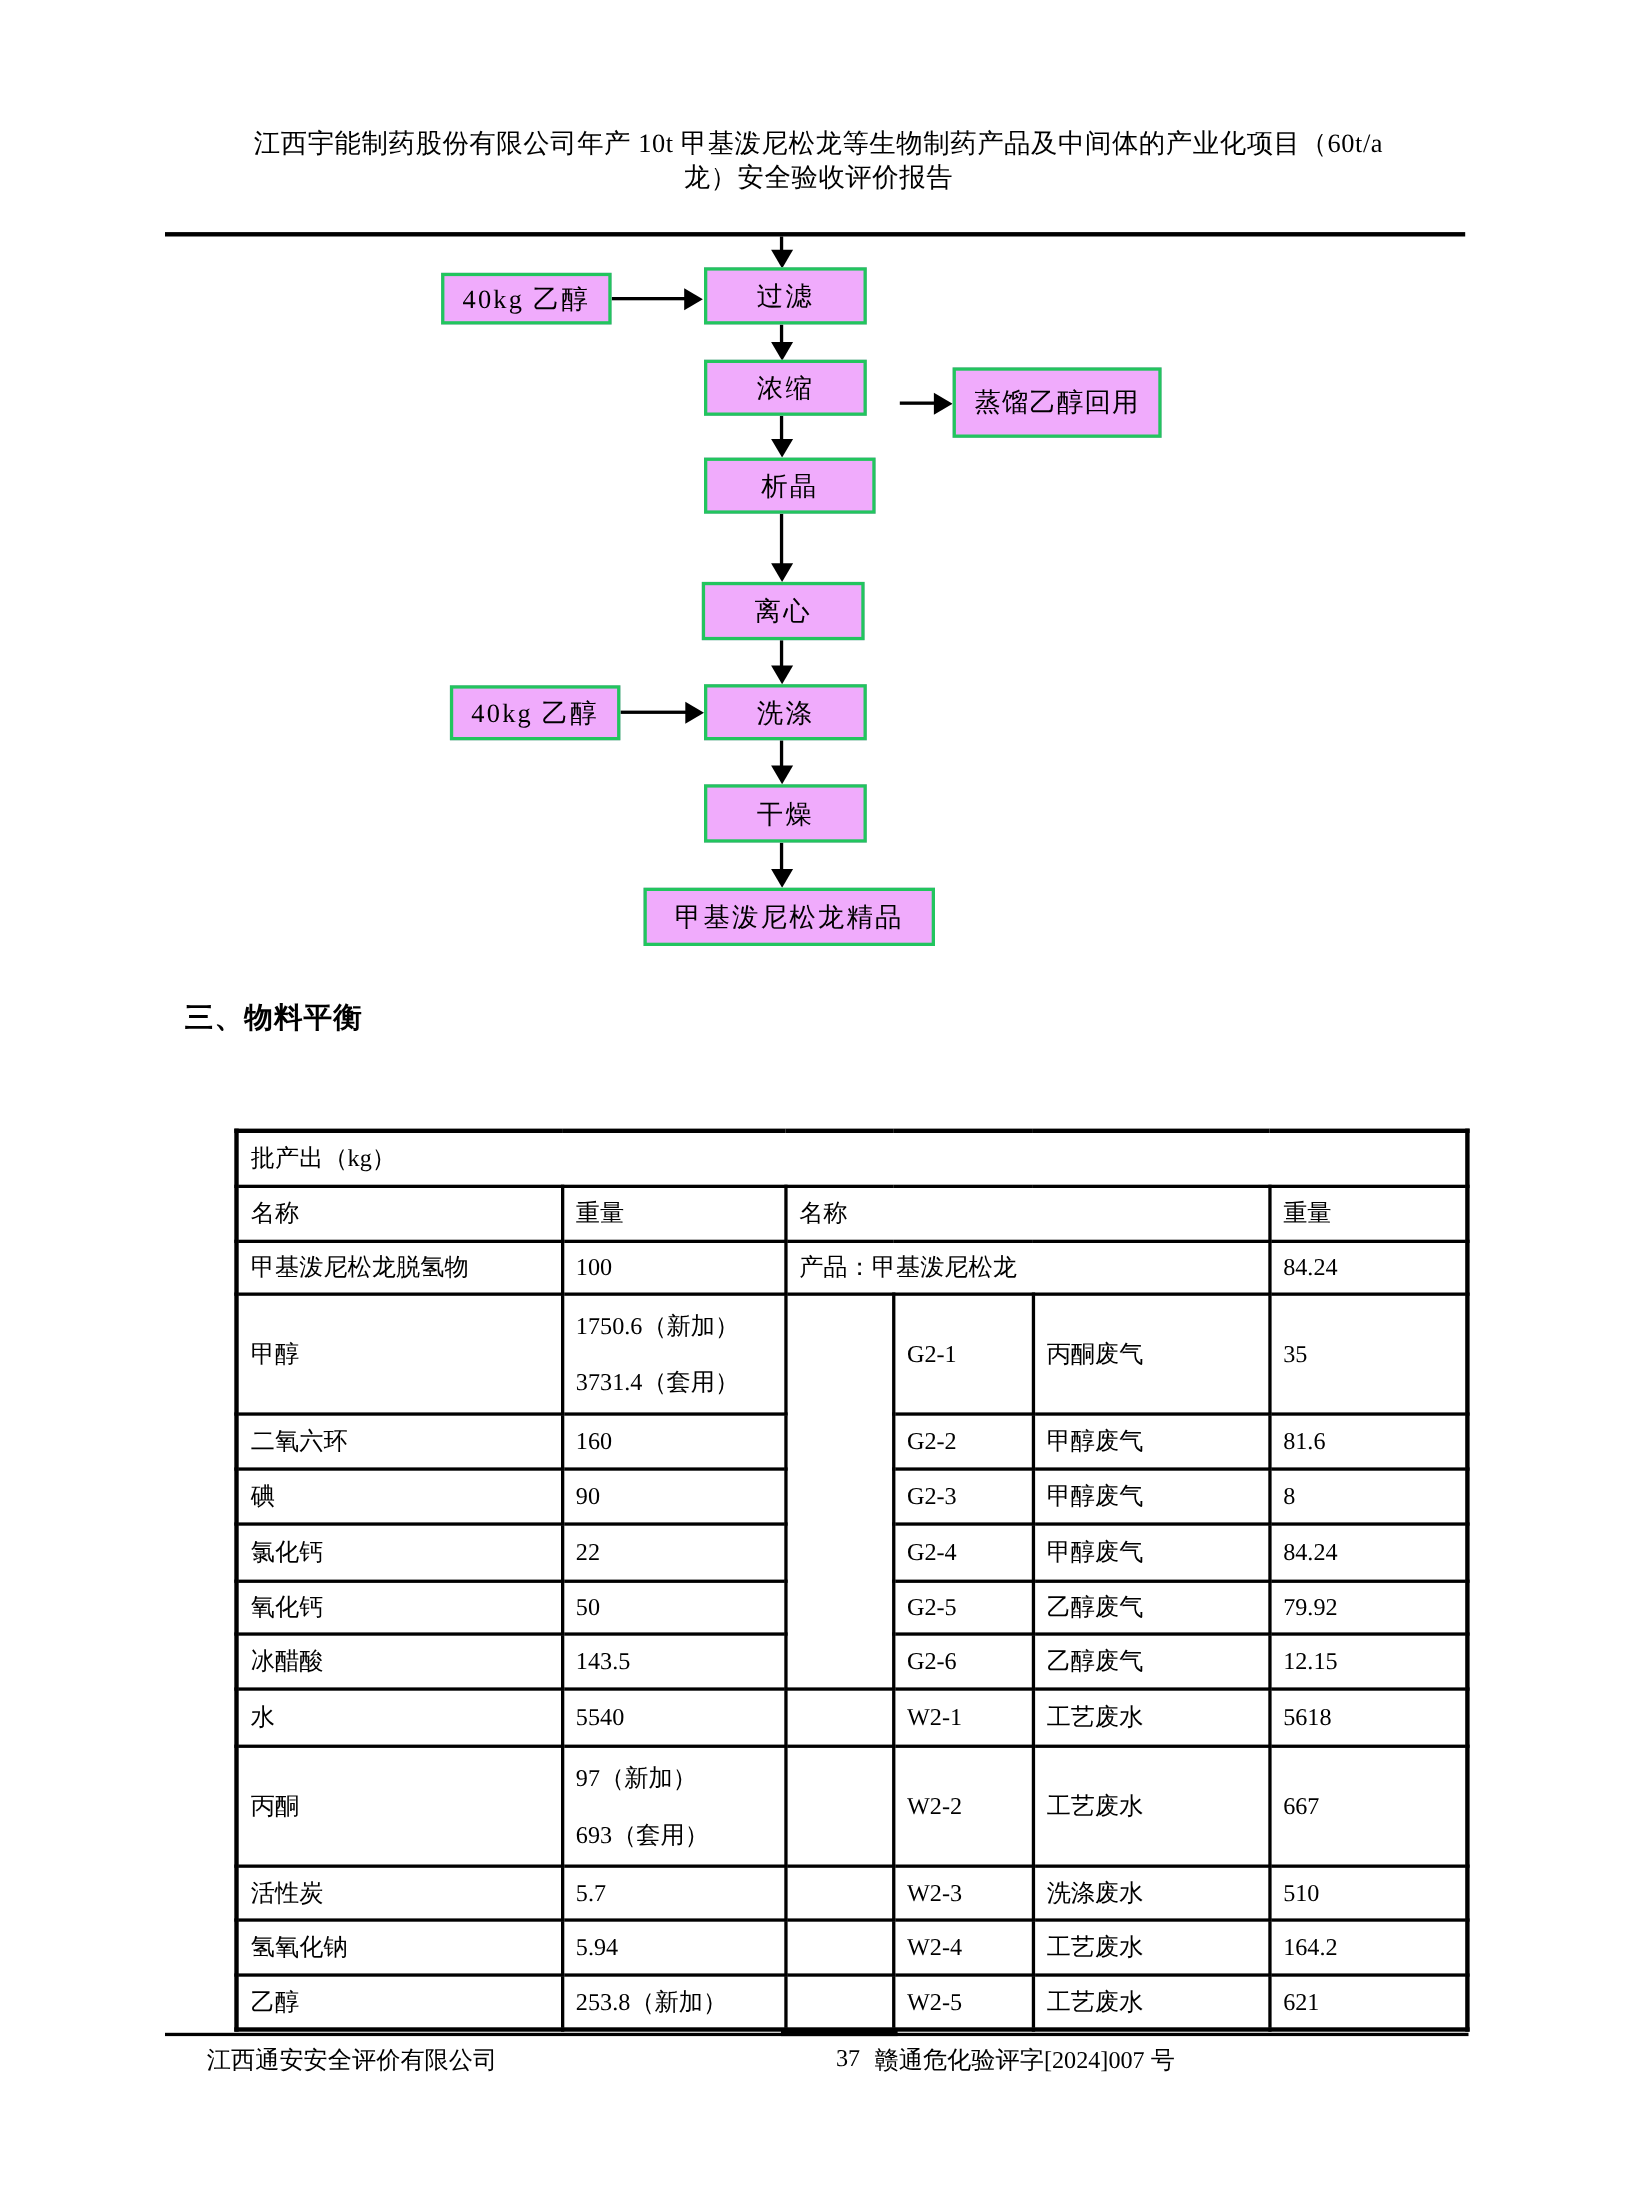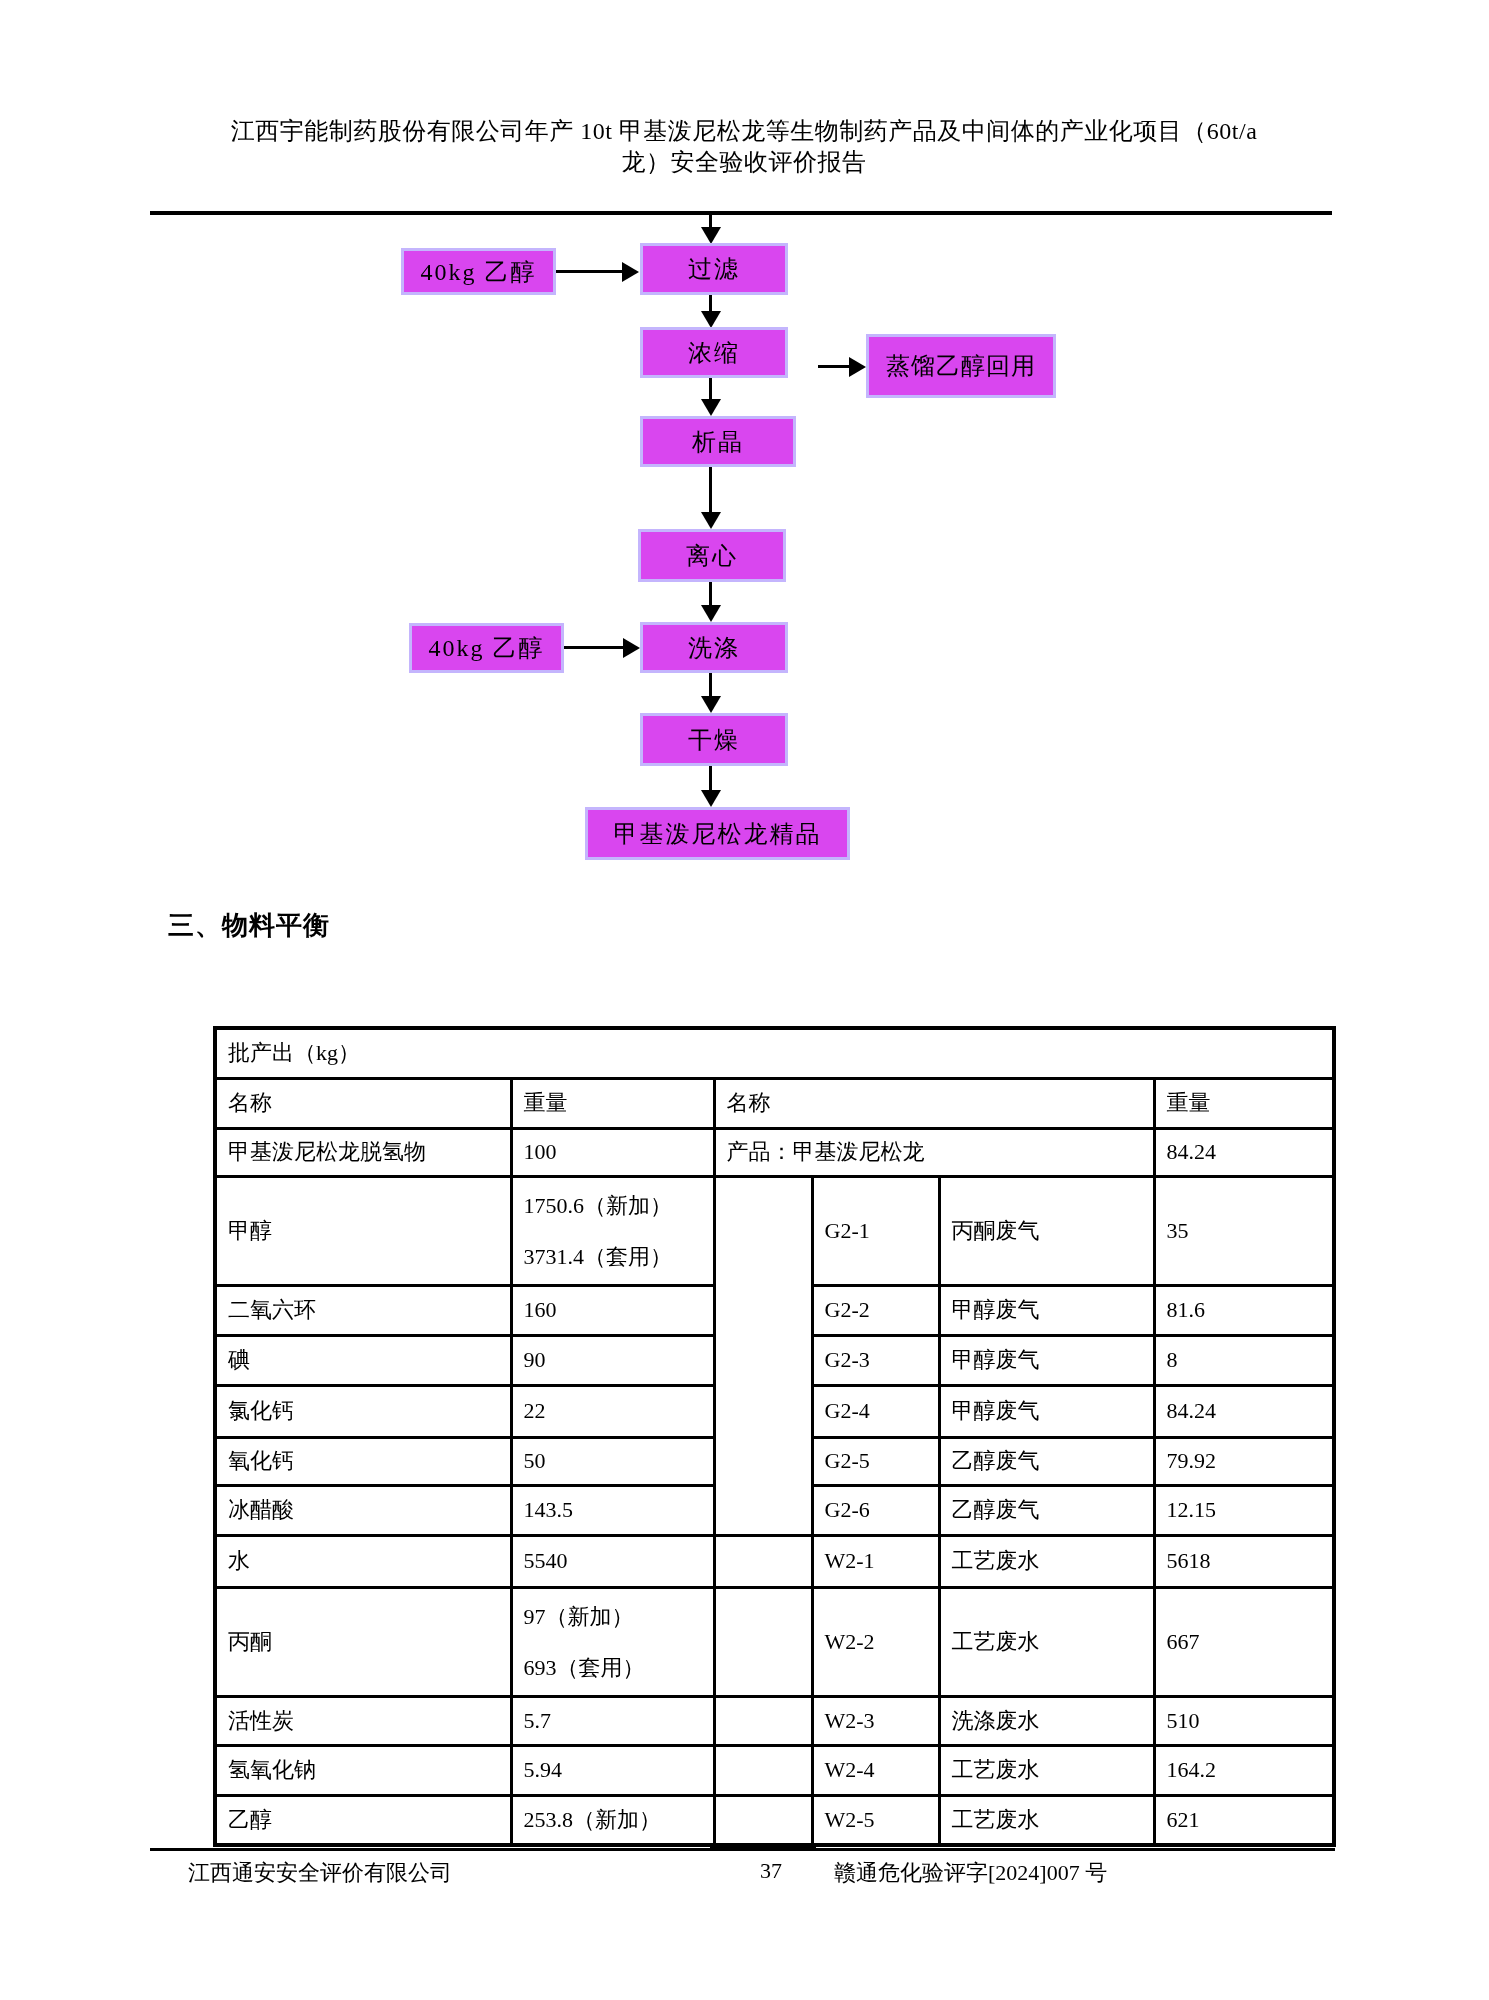--- a/index.html
+++ b/index.html
@@ -13,21 +13,21 @@
   }
   
   .hdr{
     position:absolute;left:144px;top:116px;width:1200px;
     font-size:24px;line-height:31px;text-align:center;
     letter-spacing:0.5px;
   }
   .rule{position:absolute;background:#000;}
   
   .fbox{
-    position:absolute;border:3px solid #c4b5fd;background:#d946ef;
+    position:absolute;border:3px solid #22c55e;background:#f0abfc;
     display:flex;align-items:center;justify-content:center;
     font-size:24px;letter-spacing:2px;box-sizing:border-box;
   }
   .shaft{position:absolute;background:#000;}
   .ah-down{position:absolute;width:0;height:0;
     border-left:10px solid transparent;border-right:10px solid transparent;
     border-top:17px solid #000;}
   .ah-right{position:absolute;width:0;height:0;
     border-top:10px solid transparent;border-bottom:10px solid transparent;
     border-left:17px solid #000;}
@@ -241,15 +241,15 @@
             <td>621</td>
           </tr>
         </tbody>
     </table>
     <div class="tbl-protrusion"></div>
   </div>
 
   <div class="rule" style="left:150px;top:1848px;width:1185px;height:3px;"></div>
   <div class="foot" style="left:188px;">江西通安安全评价有限公司</div>
   <div class="foot" style="left:760px;">37</div>
-  <div class="foot" style="left:834px;">赣通危化验评字[2024]007 号</div>
+  <div class="foot" style="left:795px;">赣通危化验评字[2024]007 号</div>
 
 </div>
 
 </body></html>

